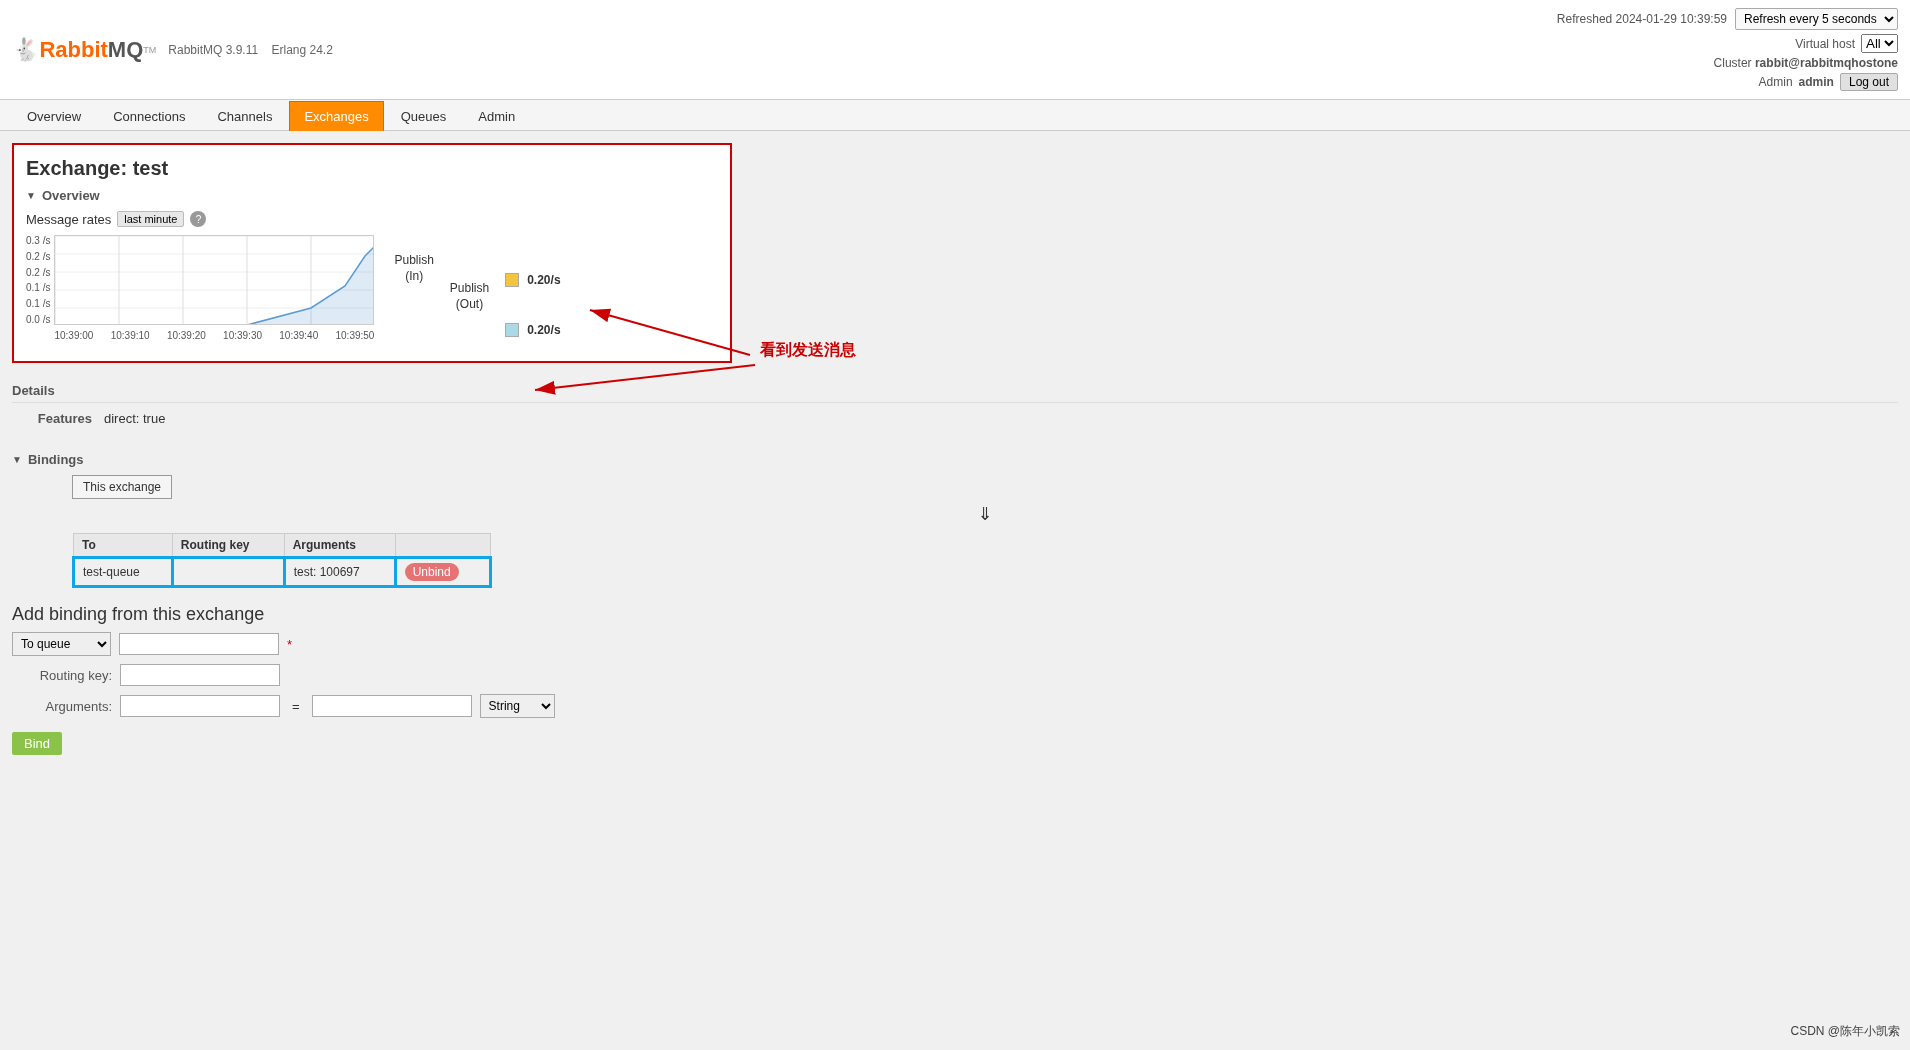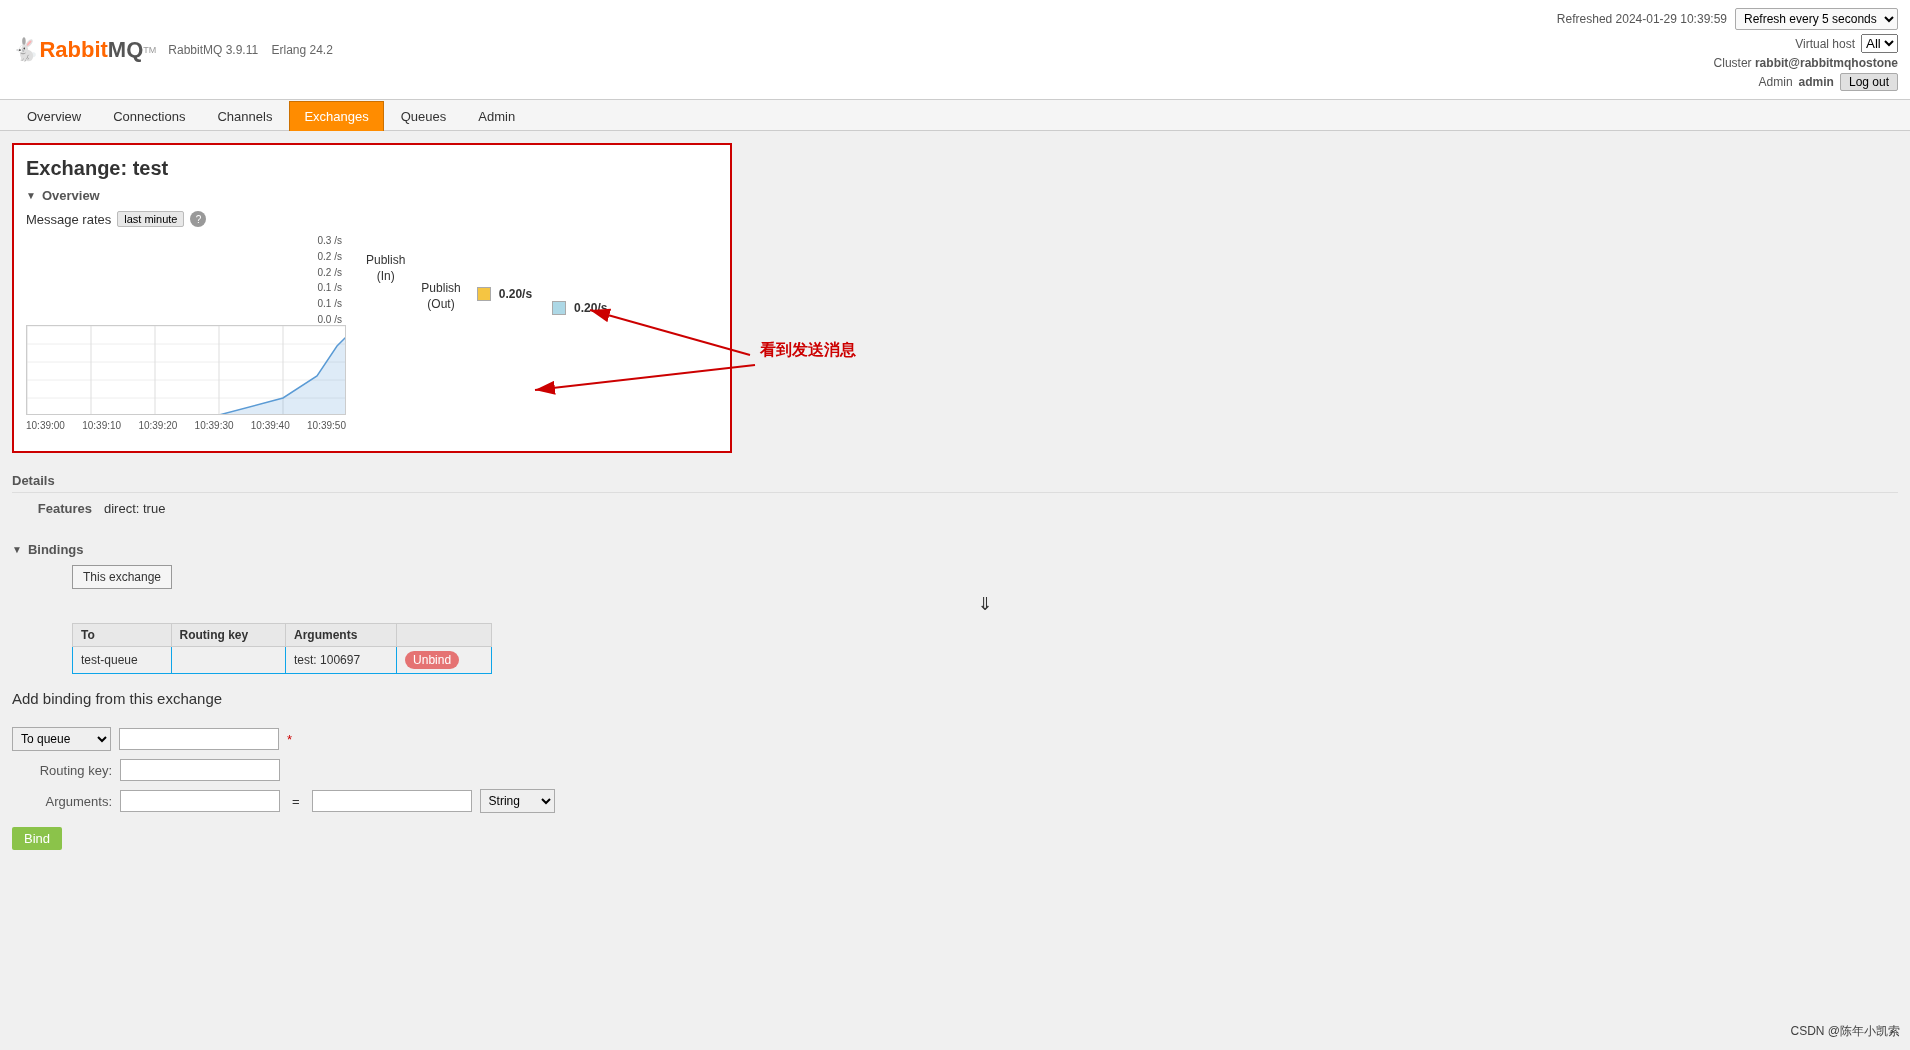--- a/index.html
+++ b/index.html
@@ -112,21 +112,21 @@
       font-size: 10px;
       cursor: pointer;
     }
 
     
     #chart-area { display: flex; align-items: flex-start; gap: 20px; margin-bottom: 8px; }
     #chart-container { position: relative; }
     #chart-svg { border: 1px solid #ddd; background: #fff; }
 
     
-    #legend { display: flex; flex-direction: row; gap: 20px; margin-top: 30px; }
+    #legend { display: flex; flex-direction: column; gap: 8px; margin-top: 30px; }
     .legend-item { display: flex; align-items: center; gap: 8px; }
     .legend-box { width: 14px; height: 14px; border: 1px solid #aaa; }
     .legend-value { font-size: 12px; color: #333; font-weight: bold; }
 
     
     #details-section { margin-bottom: 12px; padding: 8px 0; }
     #details-title { font-weight: bold; color: #555; border-bottom: 1px solid #ddd; padding-bottom: 4px; margin-bottom: 8px; }
     .detail-row { display: flex; margin-bottom: 6px; }
     .detail-label { width: 80px; text-align: right; color: #555; font-weight: bold; margin-right: 12px; }
     .detail-value { color: #333; }
@@ -147,38 +147,38 @@
     
     #bindings-table { border-collapse: collapse; width: 100%; max-width: 420px; }
     #bindings-table th {
       background: #e8e8e8;
       border: 1px solid #ccc;
       padding: 4px 8px;
       text-align: left;
       font-size: 12px;
     }
     #bindings-table td {
-      border: 1px solid #0ea5e9;
+      border: 3px solid #0ea5e9;
       padding: 4px 8px;
       font-size: 12px;
       vertical-align: middle;
     }
     .unbind-btn {
       background: #e57373;
       color: #fff;
       border: none;
       padding: 2px 8px;
       cursor: pointer;
       font-size: 12px;
       border-radius: 9px;
     }
 
     
     #add-binding { margin-top: 16px; }
-    #add-binding-title { font-size: 15px; margin-bottom: 20px; }
+    #add-binding-title { font-size: 18px; margin-bottom: 7px; }
     .form-row { display: flex; align-items: center; gap: 8px; margin-bottom: 8px; }
     .form-label { width: 100px; text-align: right; color: #555; }
     .form-input {
       border: 1px solid #aaa;
       padding: 3px 6px;
       font-size: 12px;
       width: 160px;
     }
     .form-select {
       border: 1px solid #aaa;
@@ -270,21 +270,21 @@
 
     <div id="msg-rates-row">
       <span>Message rates</span>
       <button class="last-minute-btn">last minute</button>
       <span class="help-btn">?</span>
     </div>
 
     <div id="chart-area">
       <div id="chart-container">
 
-        <div style="display:flex; flex-direction:column;">
+        <div style="display:flex; flex-direction:row;">
           <div style="display:flex; flex-direction:column; justify-content:space-between; text-align:right; padding-right:4px; height:90px; font-size:10px; color:#555;">
             <span>0.3 /s</span>
             <span>0.2 /s</span>
             <span>0.2 /s</span>
             <span>0.1 /s</span>
             <span>0.1 /s</span>
             <span>0.0 /s</span>
           </div>
           <div>
             <svg id="chart-svg" width="320" height="90" style="border:1px solid #ccc; background:#fff;">

